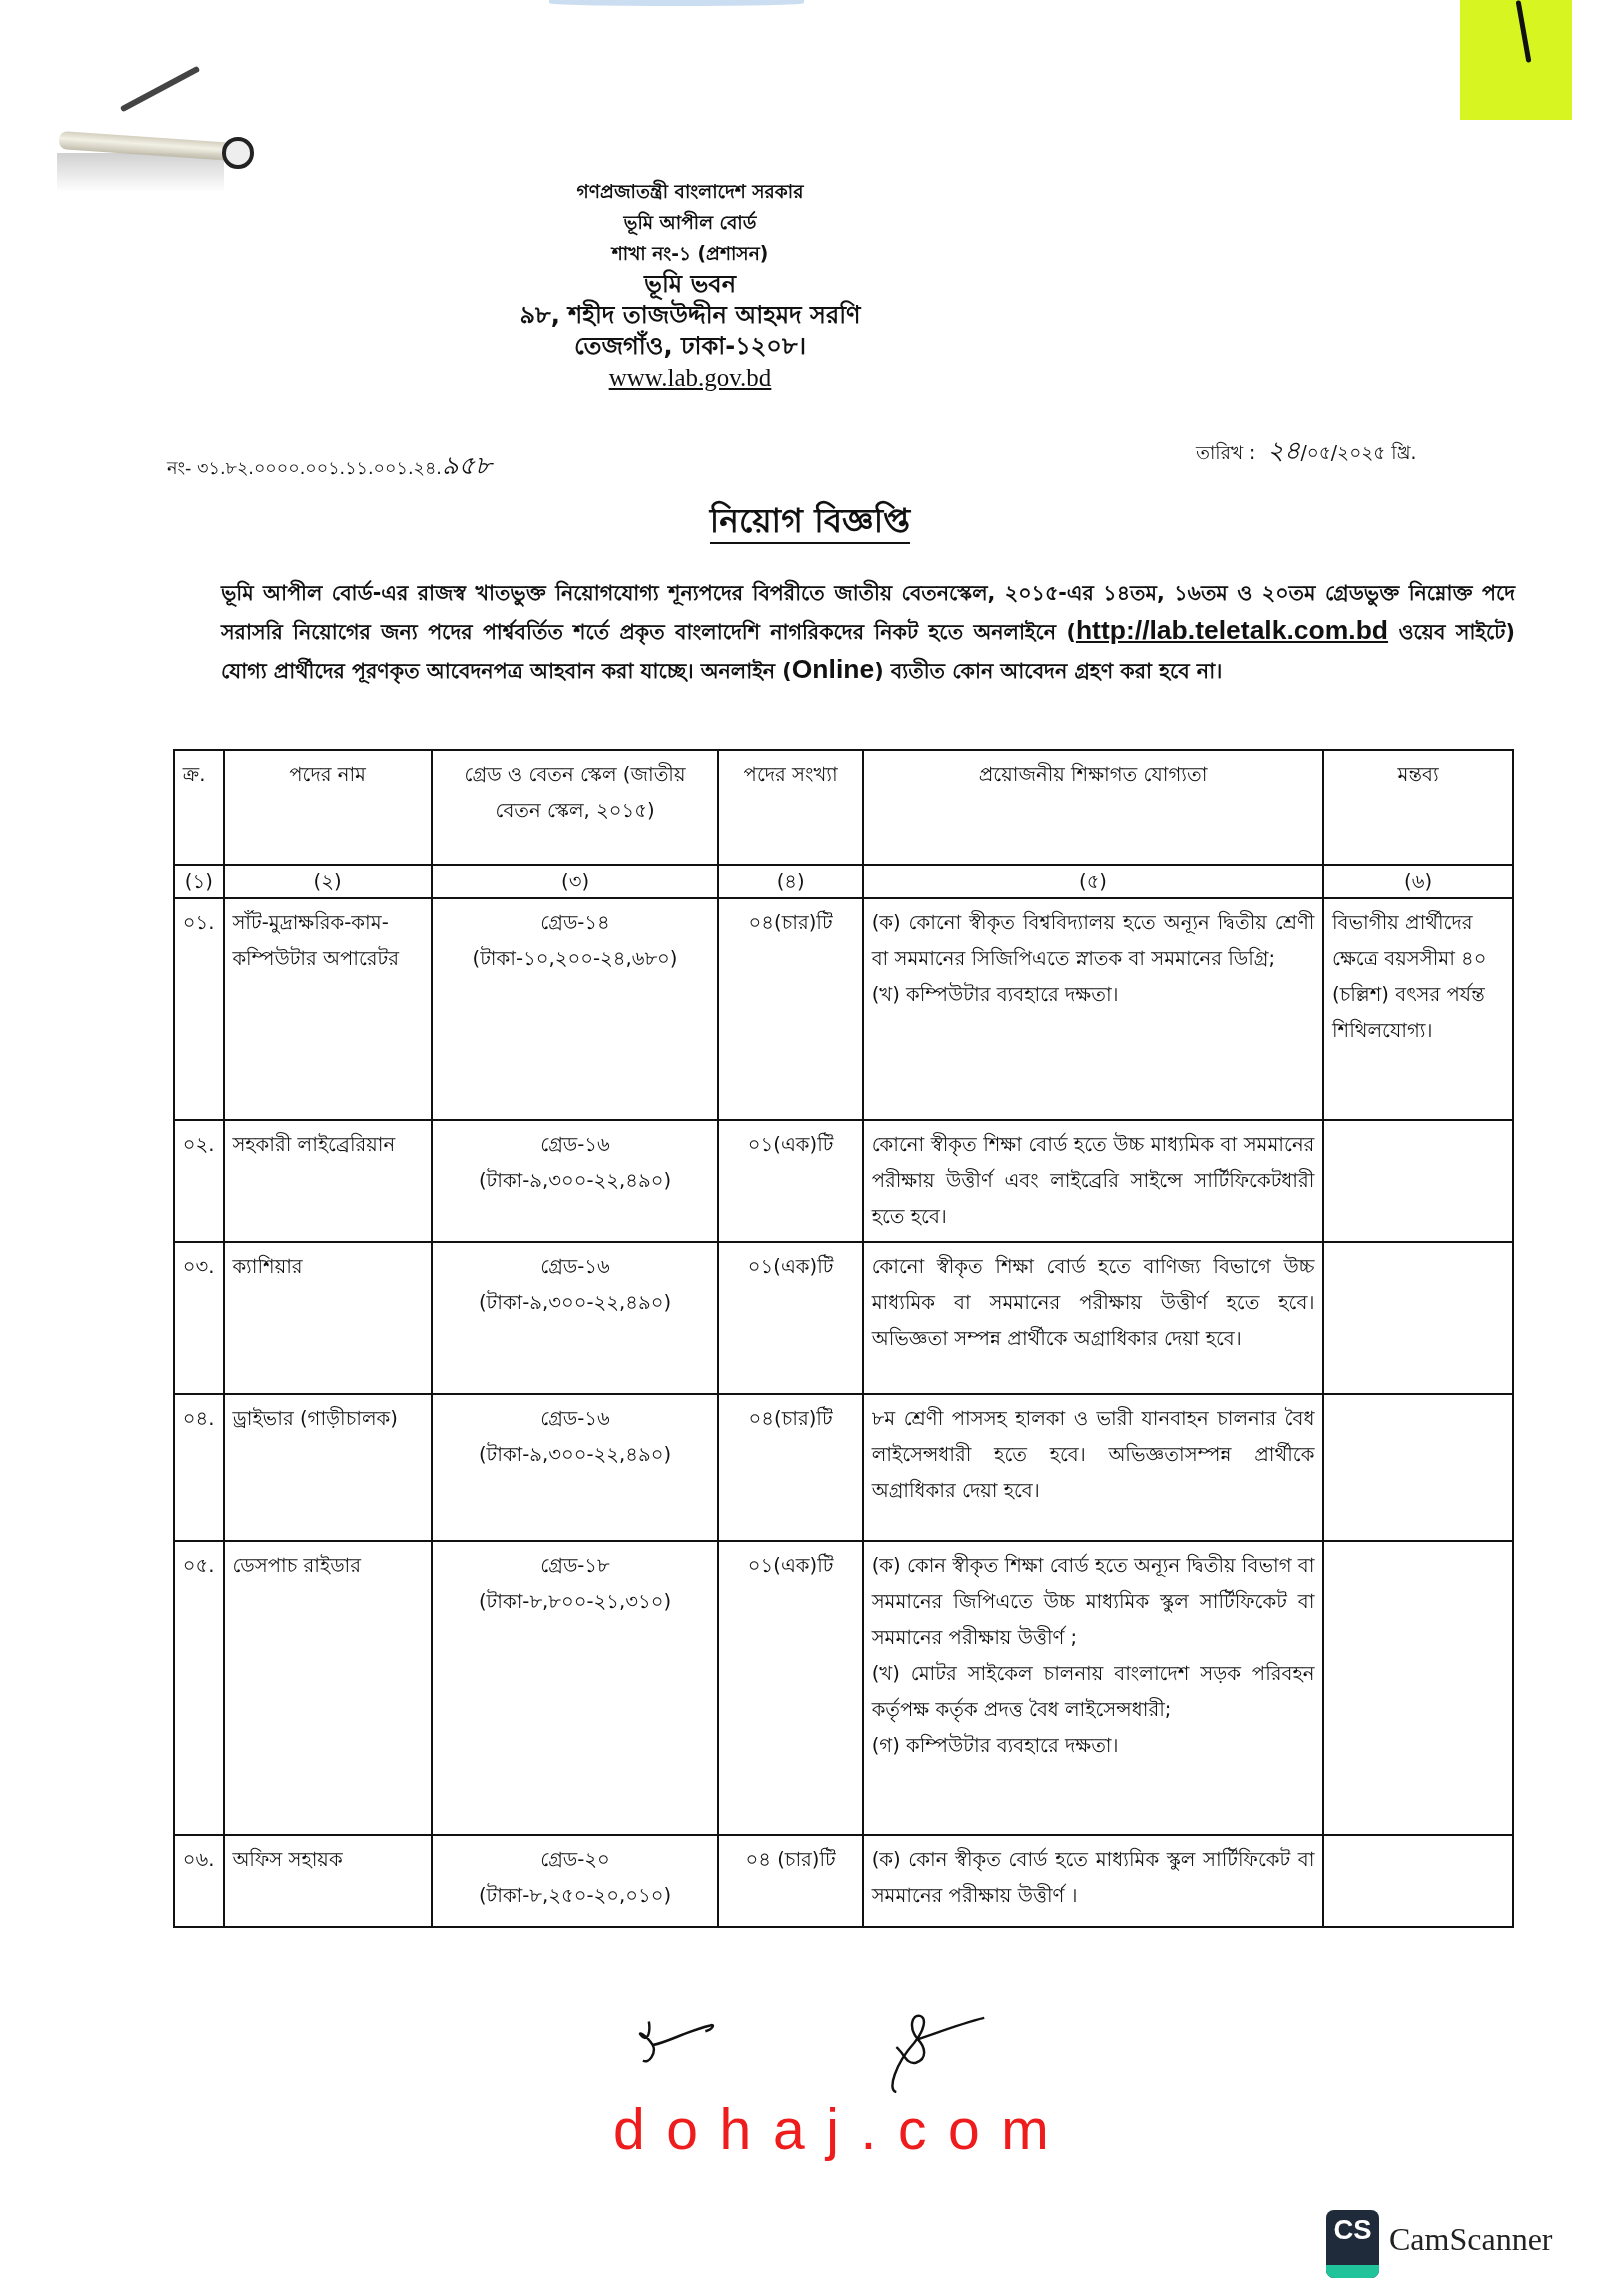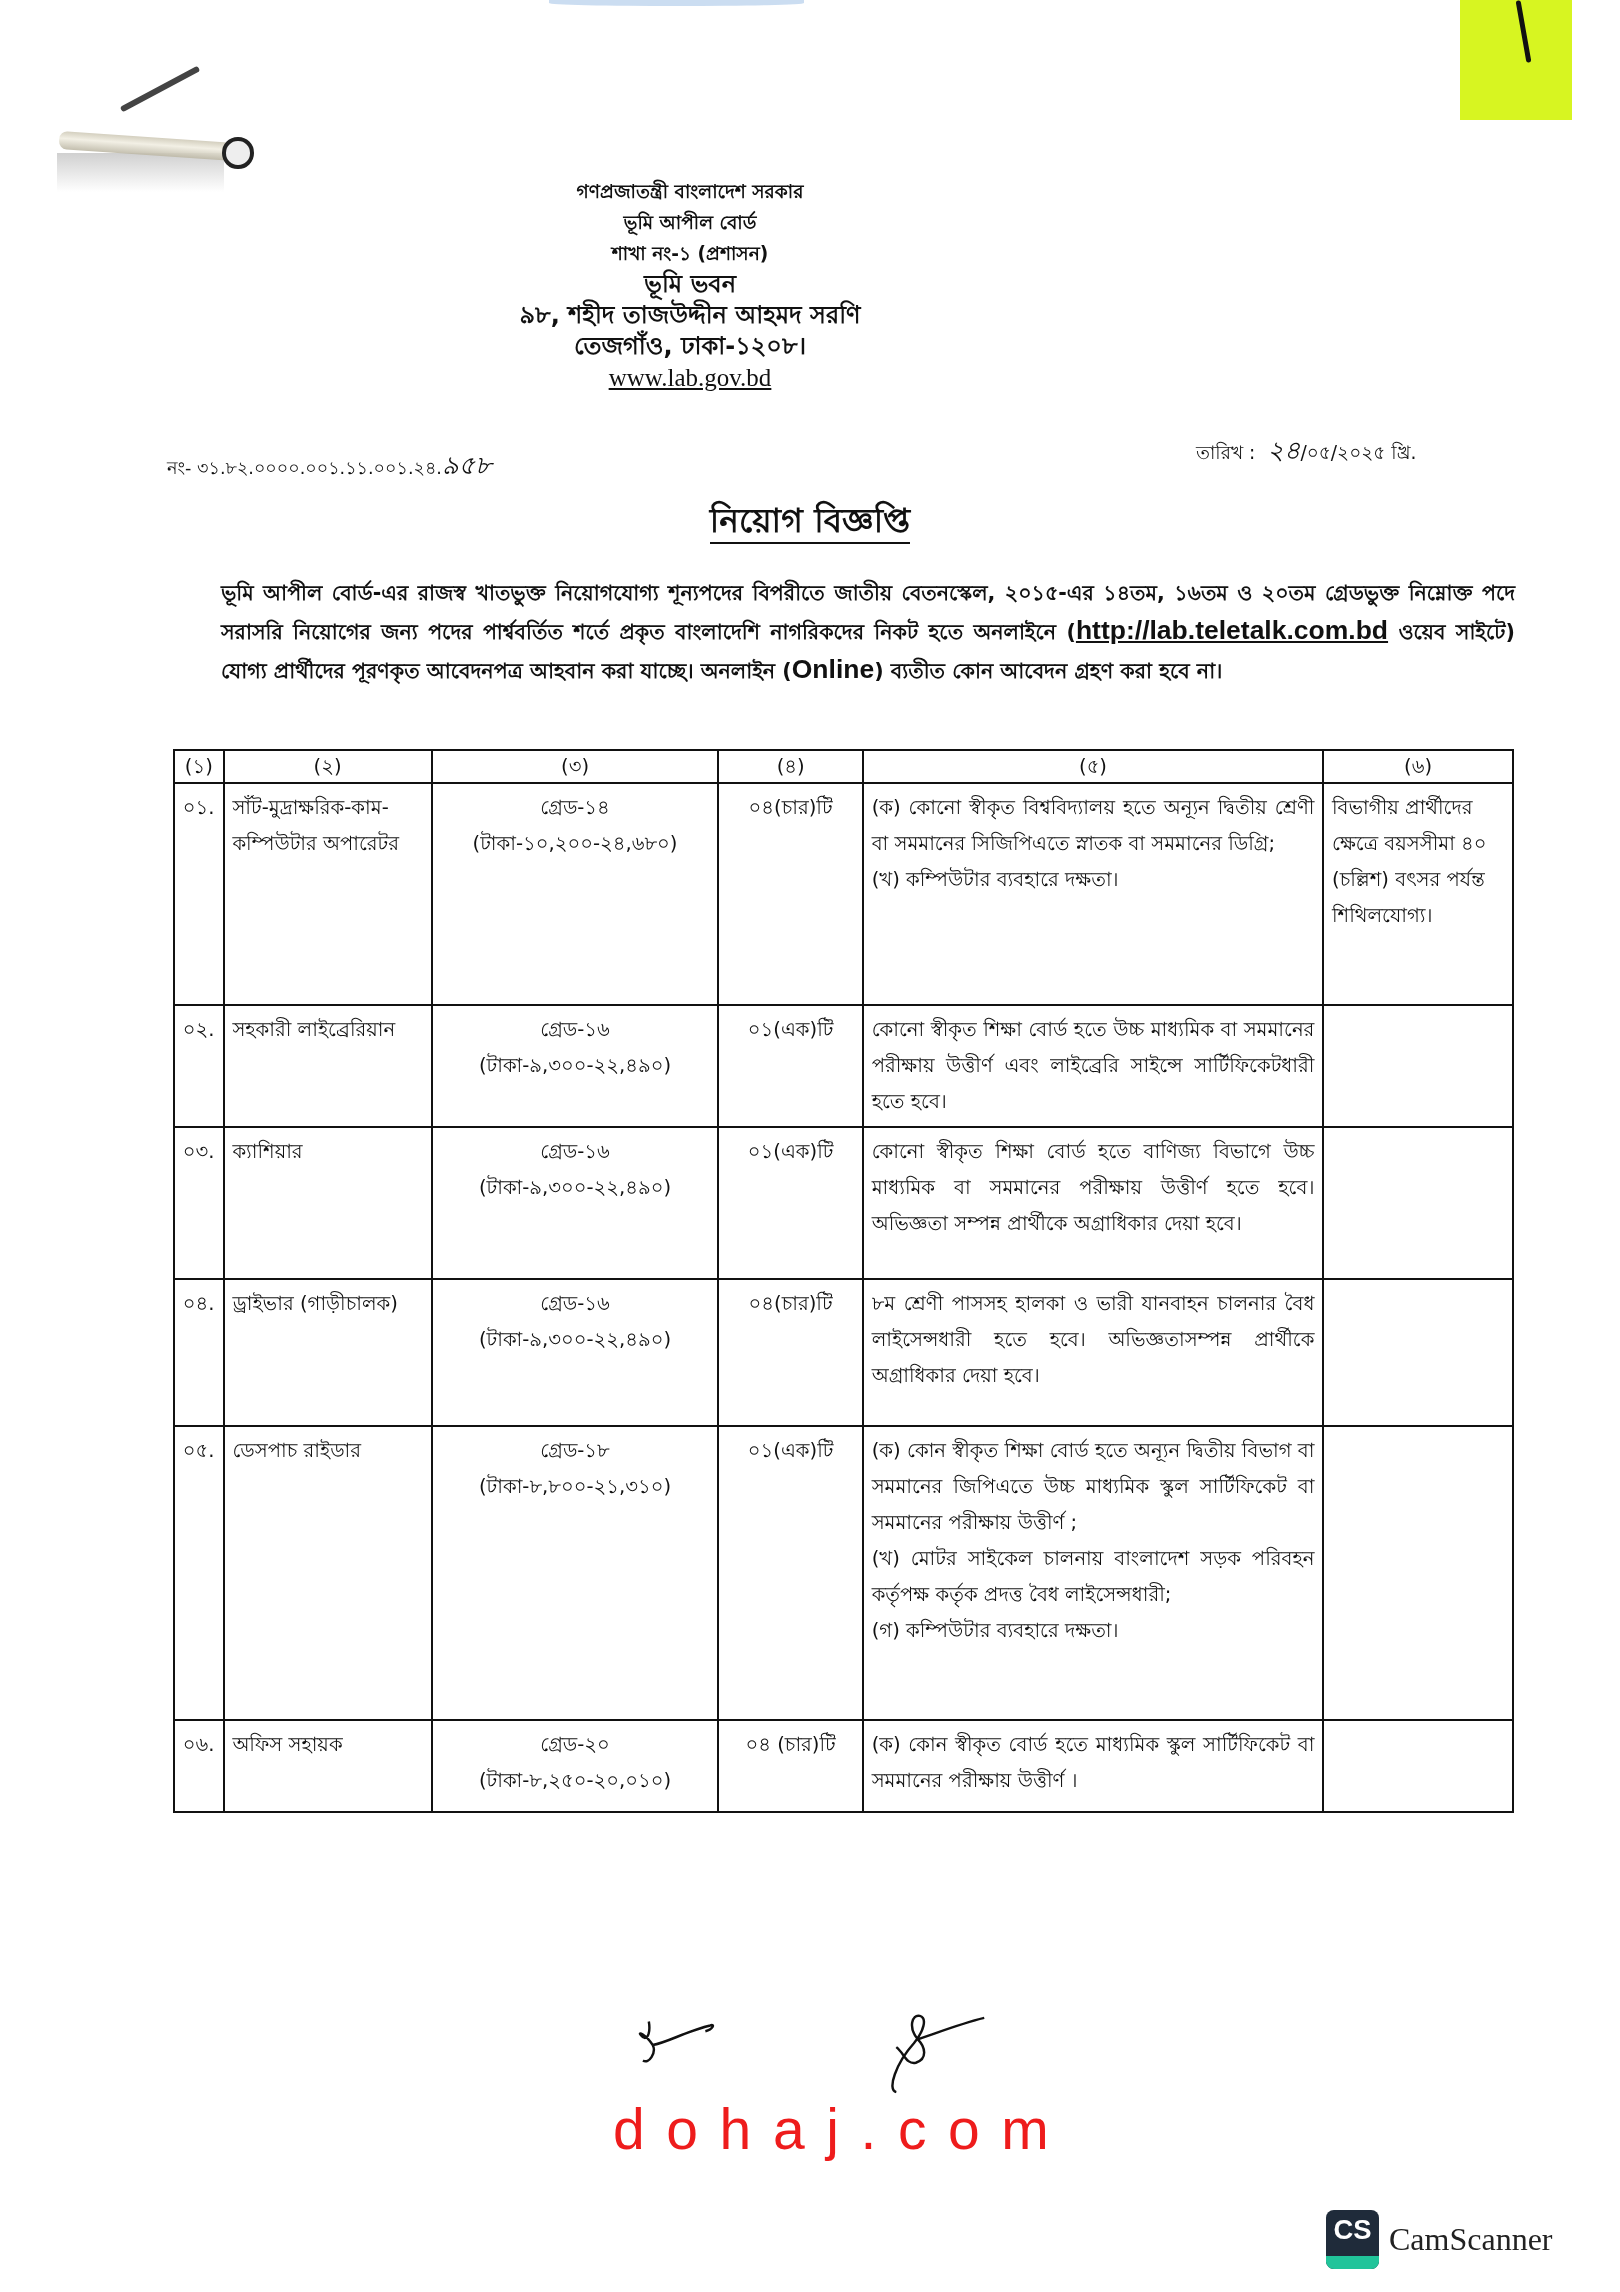--- a/index.html
+++ b/index.html
@@ -42,21 +42,21 @@
   .c1 { width:46px; } .c2 { width:193px; } .c3 { width:266px; } .c4 { width:134px; } .c5 { width:427px; } .c6 { width:176px; }
   .center { text-align:center; }
   .just { text-align:justify; }
   .idx td { text-align:center; line-height:25.5px !important; padding:2.9px 5.9px !important; }
   tr.h-head { height:115px; }
   tr.r1 { height:222px; } tr.r2 { height:108px; } tr.r3 { height:152px; } tr.r4 { height:147px; } tr.r5 { height:294px; } tr.r6 { height:92px; }
 
   
   .sig { position:absolute; }
   .watermark { left:613px; top:2096px; font-family:"Liberation Sans", sans-serif; font-size:57px; color:#ee1c1c; letter-spacing:21.6px; }
-  .cs-badge { left:1326px; top:2210px; width:53px; height:59px; border-radius:7.8px; background:#1f2b3a; overflow:hidden; }
+  .cs-badge { left:1326px; top:2210px; width:53px; height:68px; border-radius:7.8px; background:#1f2b3a; overflow:hidden; }
   .cs-badge .cs-text { position:absolute; left:0; top:3.9px; width:53px; text-align:center; color:#fff; font-weight:bold; font-size:27.4px; font-family:"Liberation Sans", sans-serif; }
   .cs-badge .cs-strip { position:absolute; left:0; bottom:0; width:53px; height:12.7px; background:#21c49a; }
   .cs-label { left:1389px; top:2221px; font-family:"Liberation Serif", serif; font-size:32px; color:#222; }
 </style>
 </head>
 <body>
 
 <div class="abs top-smear"></div>
 <div class="abs green-tab">
     <div class="pen"></div>
@@ -93,20 +93,28 @@
 <table class="posts">
   <colgroup>
       <col class="c1">
       <col class="c2">
       <col class="c3">
       <col class="c4">
       <col class="c5">
       <col class="c6">
     </colgroup>
   <tbody>
+      <tr class="h-head">
+    <th style="text-align:left">ক্র.</th>
+    <th>পদের নাম</th>
+    <th>গ্রেড ও বেতন স্কেল (জাতীয় বেতন স্কেল, ২০১৫)</th>
+    <th>পদের সংখ্যা</th>
+    <th>প্রয়োজনীয় শিক্ষাগত যোগ্যতা</th>
+    <th>মন্তব্য</th>
+  </tr>
   <tr class="idx">
     <td>(১)</td>
     <td>(২)</td>
     <td>(৩)</td>
     <td>(৪)</td>
     <td>(৫)</td>
     <td>(৬)</td>
   </tr>
   <tr class="r1">
     <td>০১.</td>

